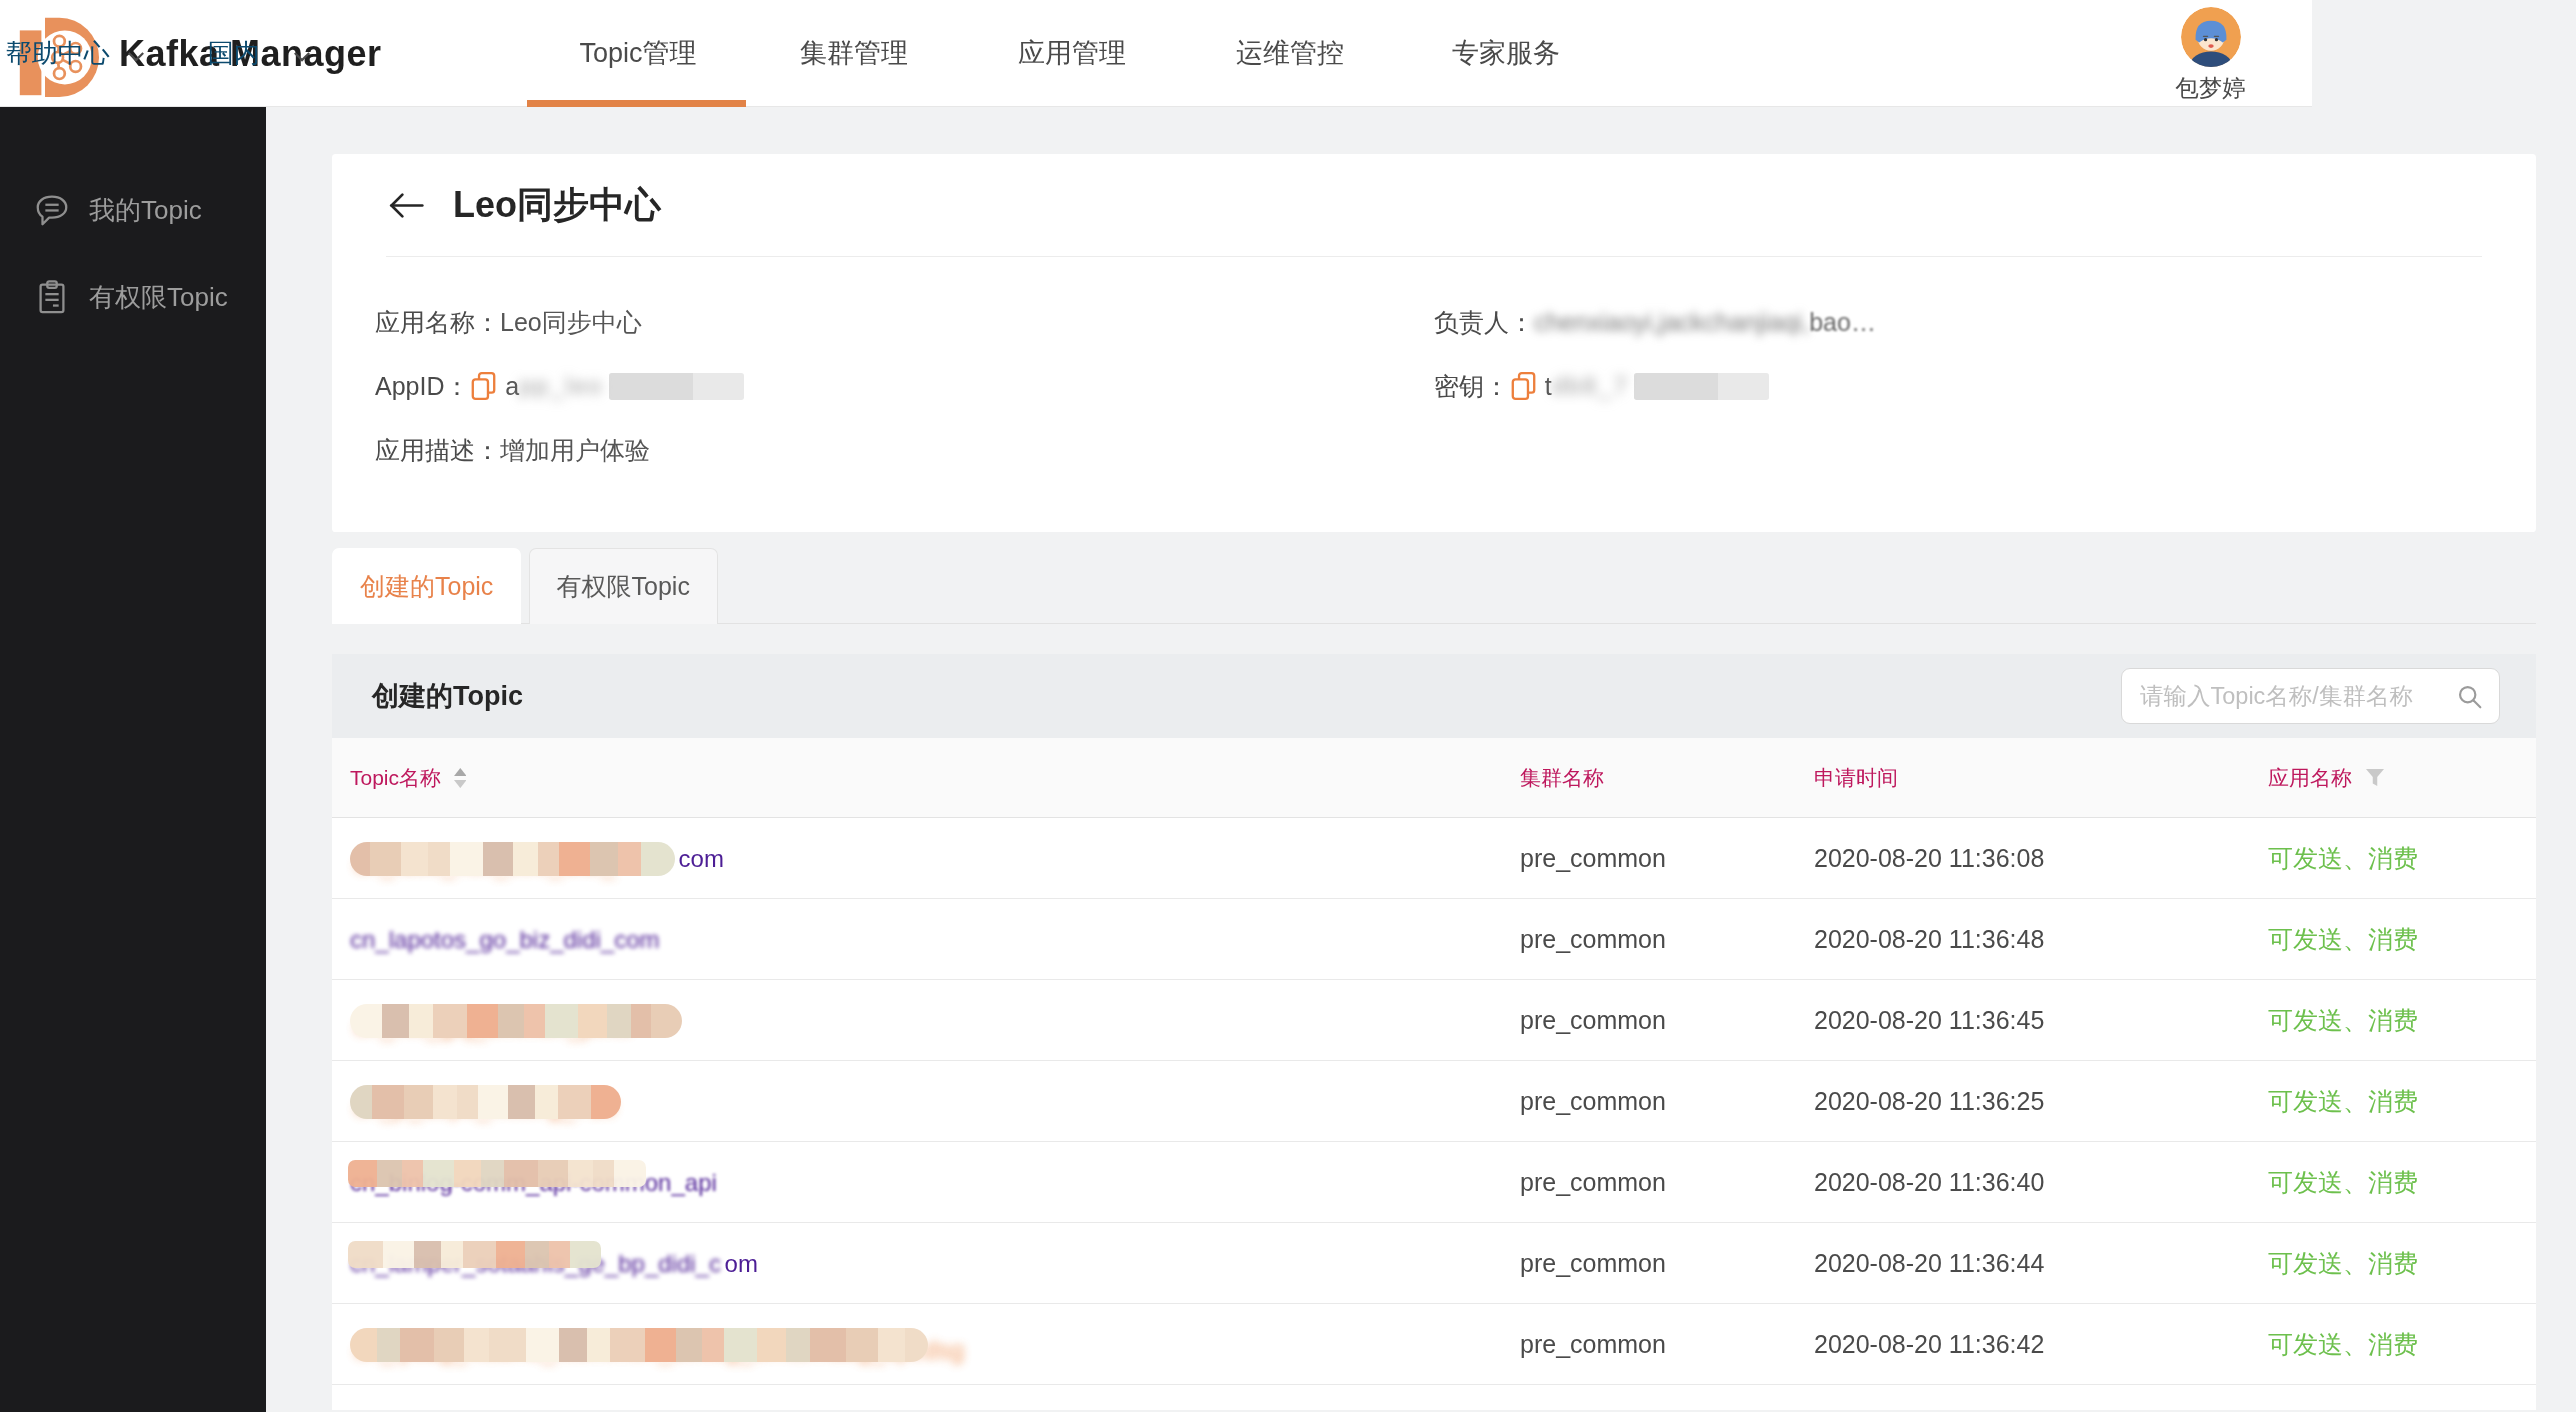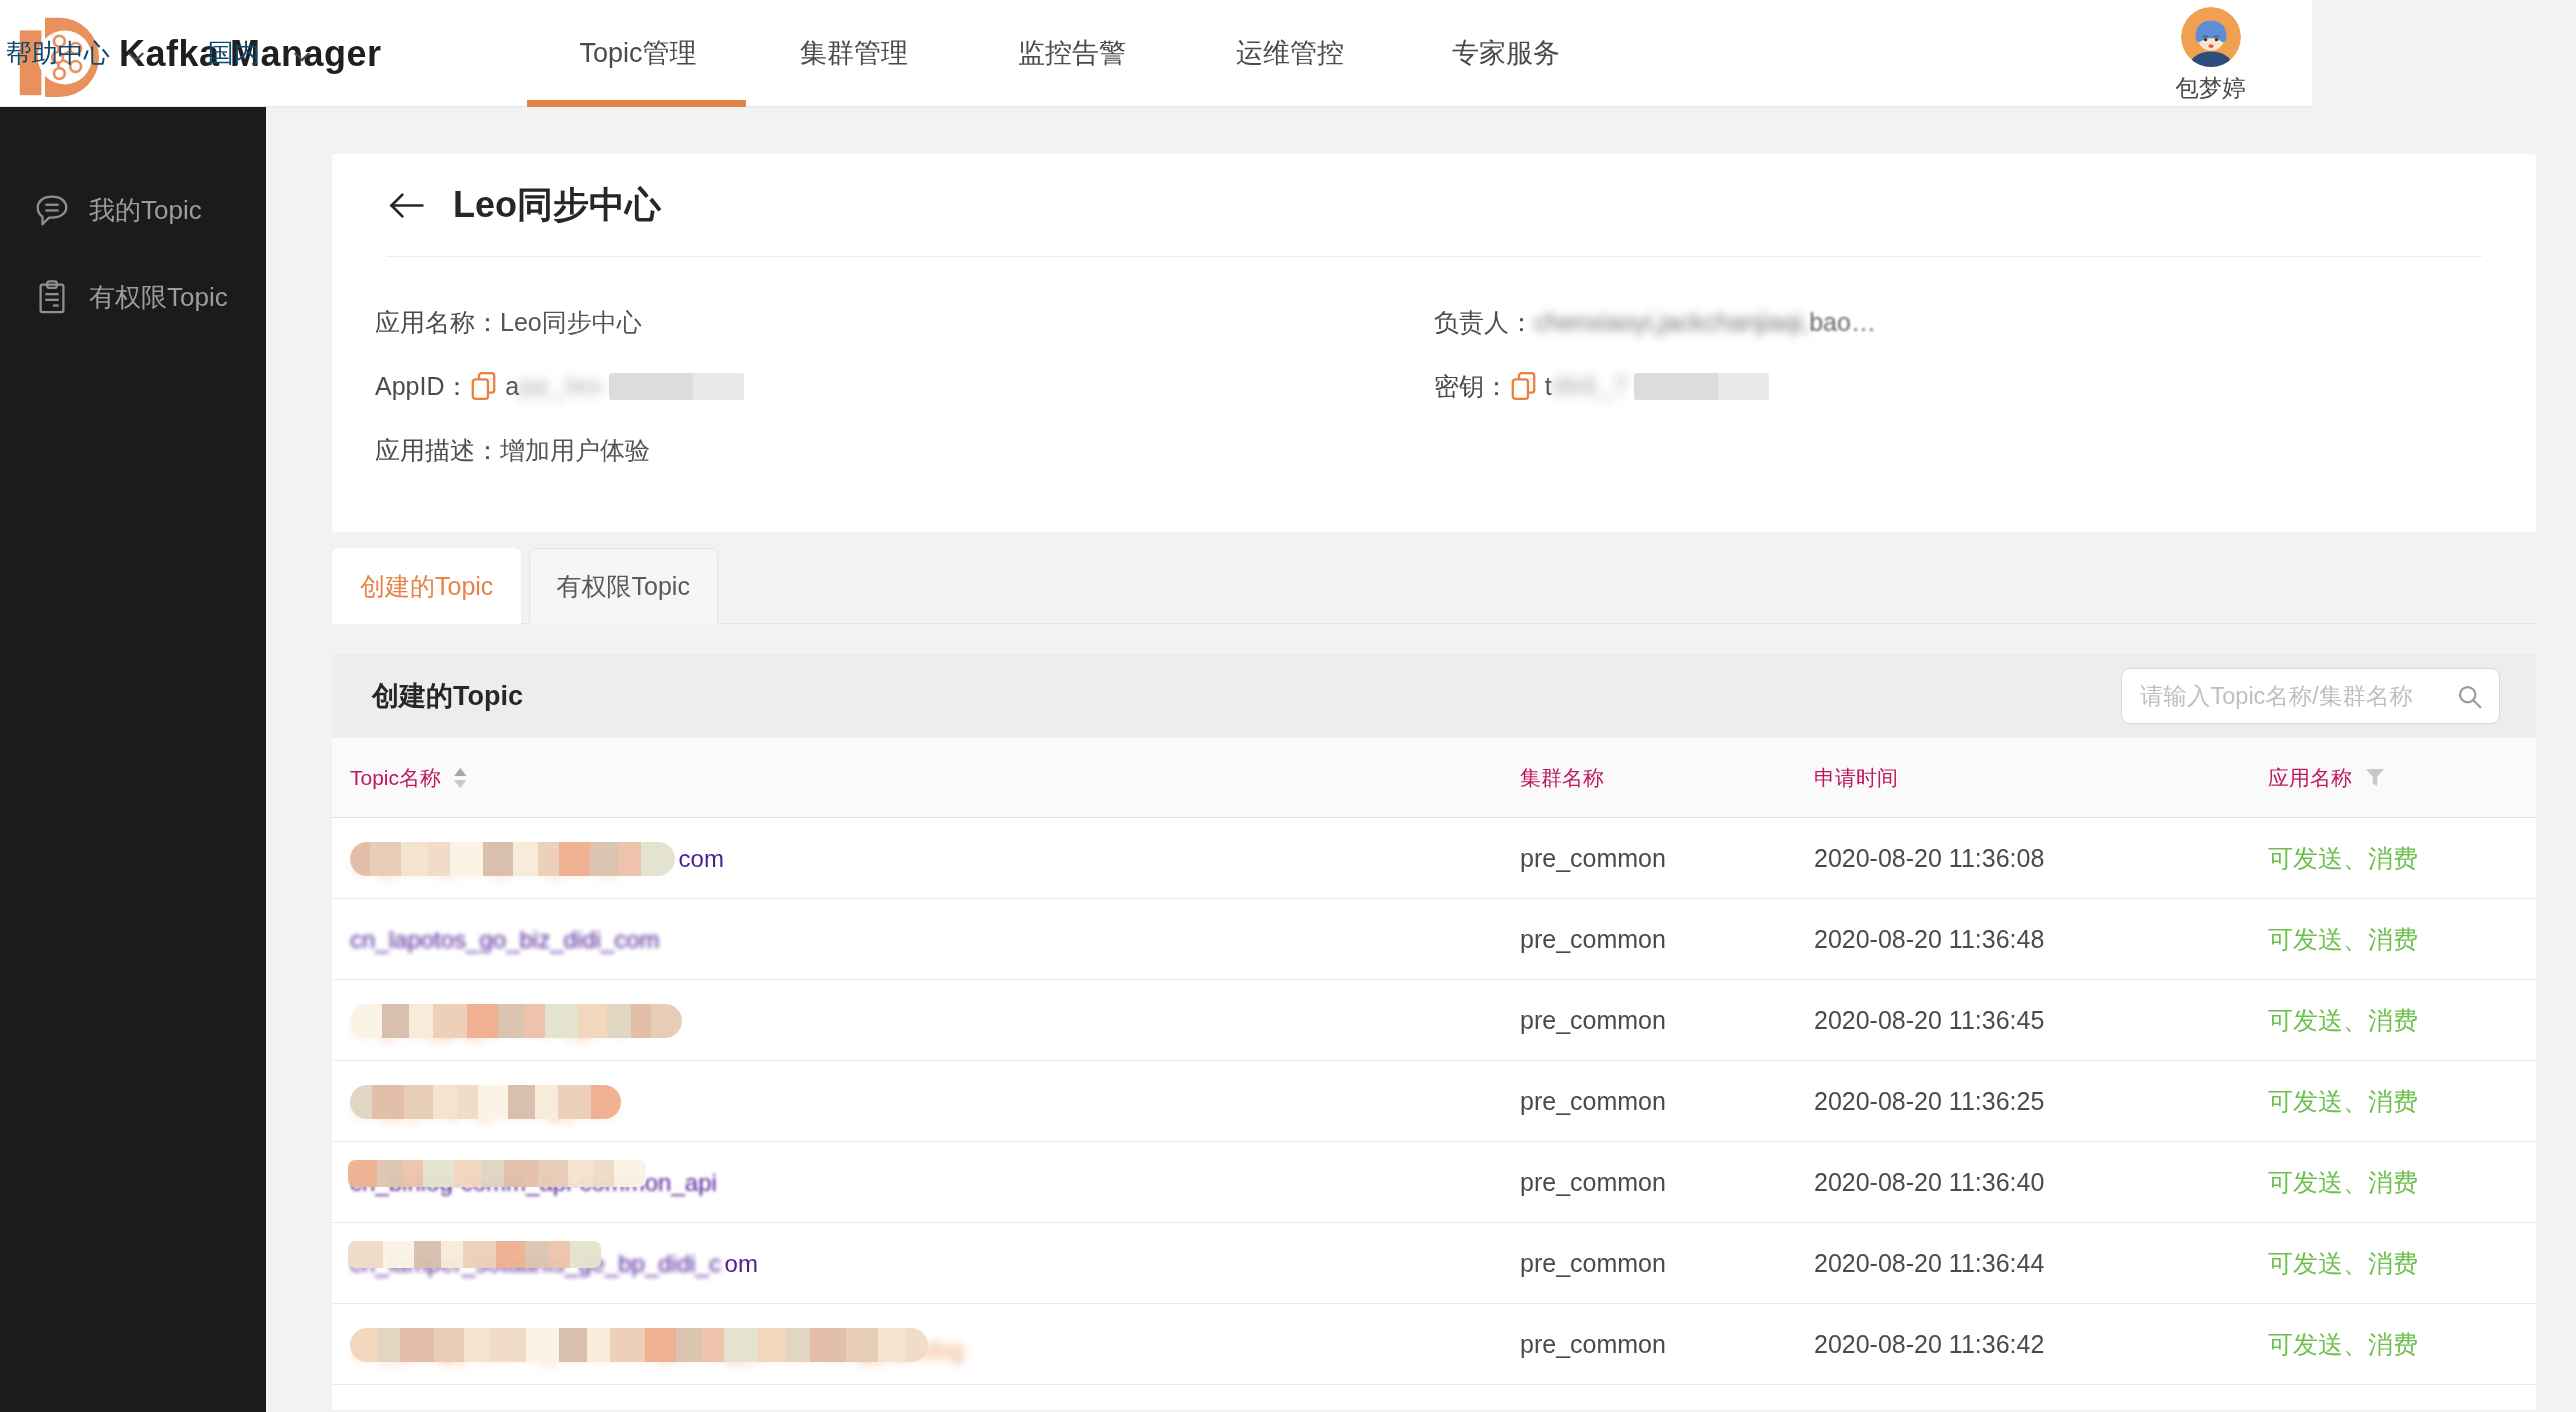--- a/index.html
+++ b/index.html
@@ -113,21 +113,21 @@
           <circle cx="74" cy="66" r="6"></circle>
         </g>
       </svg>
     </span>
     <span class="brand-title">Kafka Manager</span>
   </div>
 
   <div id="main-nav">
       <div class="nav-item active" style="left: 638px;">Topic管理</div>
       <div class="nav-item" style="left: 854px;">集群管理</div>
-      <div class="nav-item" style="left: 1072px;">监控告警</div>
+      <div class="nav-item" style="left: 1072px;">应用管理</div>
       <div class="nav-item" style="left: 1290px;">运维管控</div>
       <div class="nav-item" style="left: 1506px;">专家服务</div>
     </div>
   <div class="nav-underline"></div>
 
   <div class="header-right">
     <div class="hdr-link">
       <span>帮助中心</span>
       <span class="chev">
         <svg width="18" height="11" viewBox="0 0 20 12">

